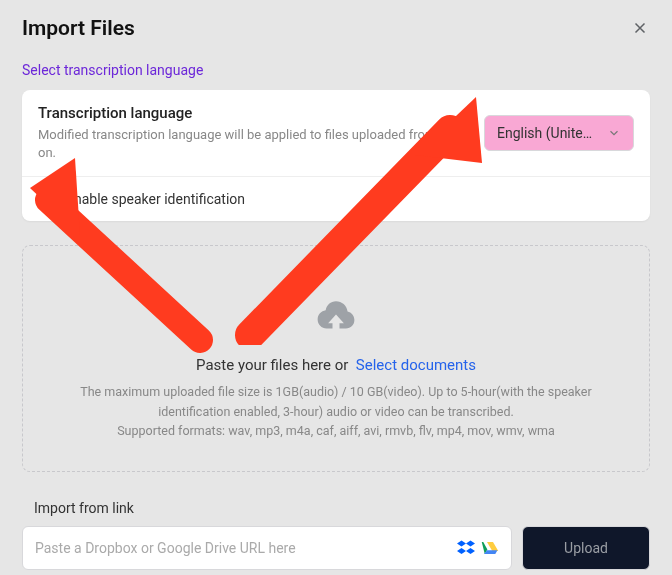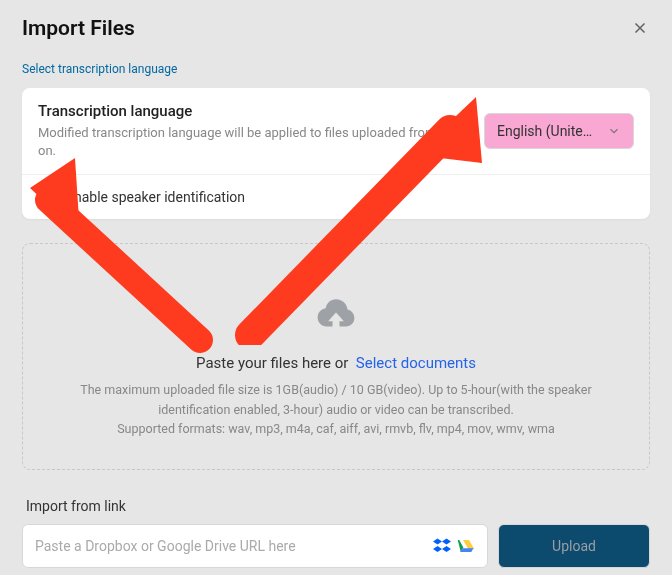--- a/index.html
+++ b/index.html
@@ -3,21 +3,21 @@
 <meta charset="utf-8">
 <style>
   * { box-sizing: border-box; margin: 0; padding: 0; font-family: -apple-system, BlinkMacSystemFont, "Segoe UI", Roboto, sans-serif; }
   body { width: 672px; height: 575px; background: #e6e6e6; position: relative; overflow: hidden; }
 
   .modal { position: absolute; inset: 0; padding: 16px 22px; }
   .header { display: flex; justify-content: space-between; align-items: center; margin-bottom: 22px; }
   .title { font-size: 21px; font-weight: 600; color: #111; }
   .close { width: 20px; height: 20px; cursor: pointer; display:flex; align-items:center; justify-content:center; color:#5f6266; }
 
-  .section-label { font-size: 12px; color: #0369a1; margin-bottom: 12px; }
+  .section-label { font-size: 14px; color: #6d28d9; margin-bottom: 12px; }
 
   .panel { background: #fff; border-radius: 8px; padding: 0; margin-bottom: 18px; box-shadow: 0 1px 2px rgba(0,0,0,0.05); }
   .panel-row { padding: 14px 16px; display: flex; align-items: center; gap: 12px; }
   .panel-divider { height: 1px; background: #eee; }
 
   .lang-row { display:flex; justify-content:space-between; align-items:center; gap:18px; }
   .lang-text { flex: 1; min-width:0; }
   .lang-title { font-size: 15px; font-weight: 500; color: #222; margin-bottom: 4px; }
   .lang-desc { font-size: 13px; color: #888; line-height: 1.4; }
 
@@ -28,27 +28,27 @@
   .check-row { display:flex; align-items:center; gap:12px; }
   .checkbox { width: 16px; height: 16px; border: 1.5px solid #ccc; border-radius: 3px; cursor:pointer; flex:none; background:#fff; }
   .check-label { font-size: 14px; color: #333; }
 
   .dropzone { border: 1px dashed #c8c8cc; border-radius: 8px; padding: 50px 18px 30px; text-align: center; margin-top: 24px; }
   .upload-icon { width: 42px; height: 42px; margin: 0 auto 18px; color: #9ea2a7; }
   .drop-line { font-size: 15px; color: #333; margin-bottom: 8px; }
   .drop-line a { color: #2563eb; text-decoration: none; cursor:pointer; }
   .drop-sub { font-size: 12.5px; color: #888; line-height: 1.55; padding: 0 6px; }
 
-  .import-label { font-size: 14px; color: #333; margin: 28px 4px 10px; }
+  .import-label { font-size: 14px; color: #333; margin: 28px 12px 10px; }
   .link-row { display:flex; gap: 10px; }
   .link-input-wrap { flex:1; position:relative; border:1px solid #d8d8db; border-radius: 6px; background:#fff; display:flex; align-items:center; padding: 0 12px; }
   .link-input { border:none; outline:none; width:100%; height:30px; font-size:14px; color:#333; background:transparent; }
   .link-input::placeholder { color:#aaa; }
   .brand-icons { display:flex; gap:6px; align-items:center; }
-  .upload-btn { width: 152px; height:44px; border:1px solid #d8d8db; border-radius:6px; background:#0c4a6e; color:#9a9ea4; font-size:14px; cursor:not-allowed; }
+  .upload-btn { width: 128px; height:44px; border:1px solid #d8d8db; border-radius:6px; background:#0f172a; color:#9a9ea4; font-size:14px; cursor:not-allowed; }
 
   
   .annot { position:absolute; pointer-events:none; }
 </style>
 </head>
 <body>
 
 <div class="modal">
 
   <div class="header">

